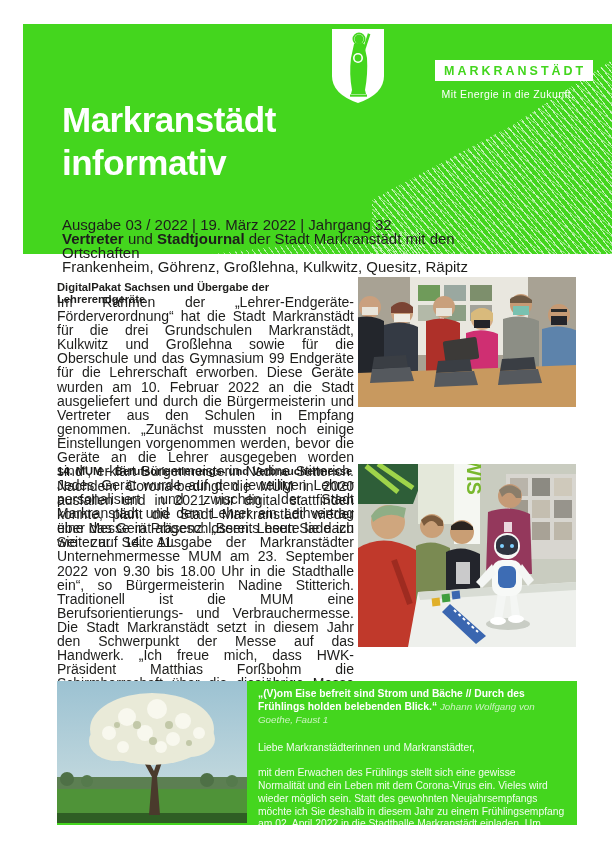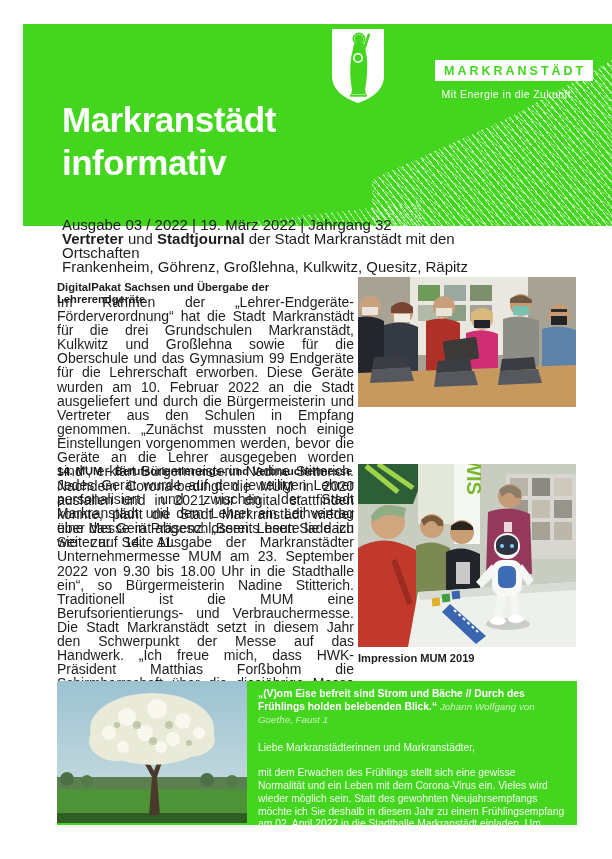--- a/index.html
+++ b/index.html
@@ -5,21 +5,21 @@
   :root{
     --green:#44d61e;
     --ink:#1d1d1b;
   }
   *{margin:0;padding:0;box-sizing:border-box;}
   html,body{background:#fff;}
   body{font-family:"Liberation Sans",sans-serif;color:var(--ink);}
   .page{position:relative;width:612px;height:859px;background:#fff;overflow:hidden;}
 
   
-  .header{position:absolute;left:23px;top:24px;right:0;height:202px;background:var(--green);overflow:hidden;}
+  .header{position:absolute;left:23px;top:24px;right:0;height:230px;background:var(--green);overflow:hidden;}
   .stripes{position:absolute;right:0;top:36px;bottom:0;width:240px;
     background:
       repeating-linear-gradient(52deg, rgba(255,255,255,.75) 0 1px, rgba(255,255,255,0) 1px 5px),
       repeating-linear-gradient(38deg, rgba(255,255,255,.45) 0 1px, rgba(255,255,255,0) 1px 7px);
     clip-path:polygon(100% 0, 58% 34%, 0 72%, 0 100%, 100% 100%);
     opacity:.9;}
   .stripes2{position:absolute;right:190px;bottom:0;width:210px;height:24px;
     background:repeating-linear-gradient(55deg, rgba(255,255,255,.6) 0 1px, rgba(255,255,255,0) 1px 5px);
     clip-path:polygon(0 100%, 100% 0, 100% 100%);}
   .crest{position:absolute;left:307px;top:4px;width:56px;height:76px;}
@@ -217,21 +217,20 @@
         <path d="M138 80 a11 9 0 0 1 22 0 v4 a11 7 0 0 1 -22 0 Z" fill="#2e3440"></path>
         <circle cx="144" cy="82" r="2" fill="#7fd0ff"></circle>
           <circle cx="154" cy="82" r="2" fill="#7fd0ff"></circle>
       </g>
 
       <rect x="74" y="134" width="8" height="8" fill="#e0b02a" transform="rotate(-6 78 138)"></rect>
       <rect x="84" y="130" width="8" height="8" fill="#3f9e3f" transform="rotate(-6 88 134)"></rect>
       <rect x="94" y="127" width="8" height="8" fill="#3a66b0" transform="rotate(-6 98 131)"></rect>
     </svg>
   </div>
-  <div class="caption caption2" style="top:651px;">Impression MUM 2019</div>
 
   <div class="footer">
     <div class="tree-photo">
       <svg viewBox="0 0 190 142" preserveAspectRatio="none">
         <defs>
           <linearGradient id="sky" x1="0" y1="0" x2="0" y2="1">
             <stop offset="0" stop-color="#9cc2d2"></stop>
               <stop offset="1" stop-color="#cfe0e2"></stop>
           </linearGradient>
         </defs>

